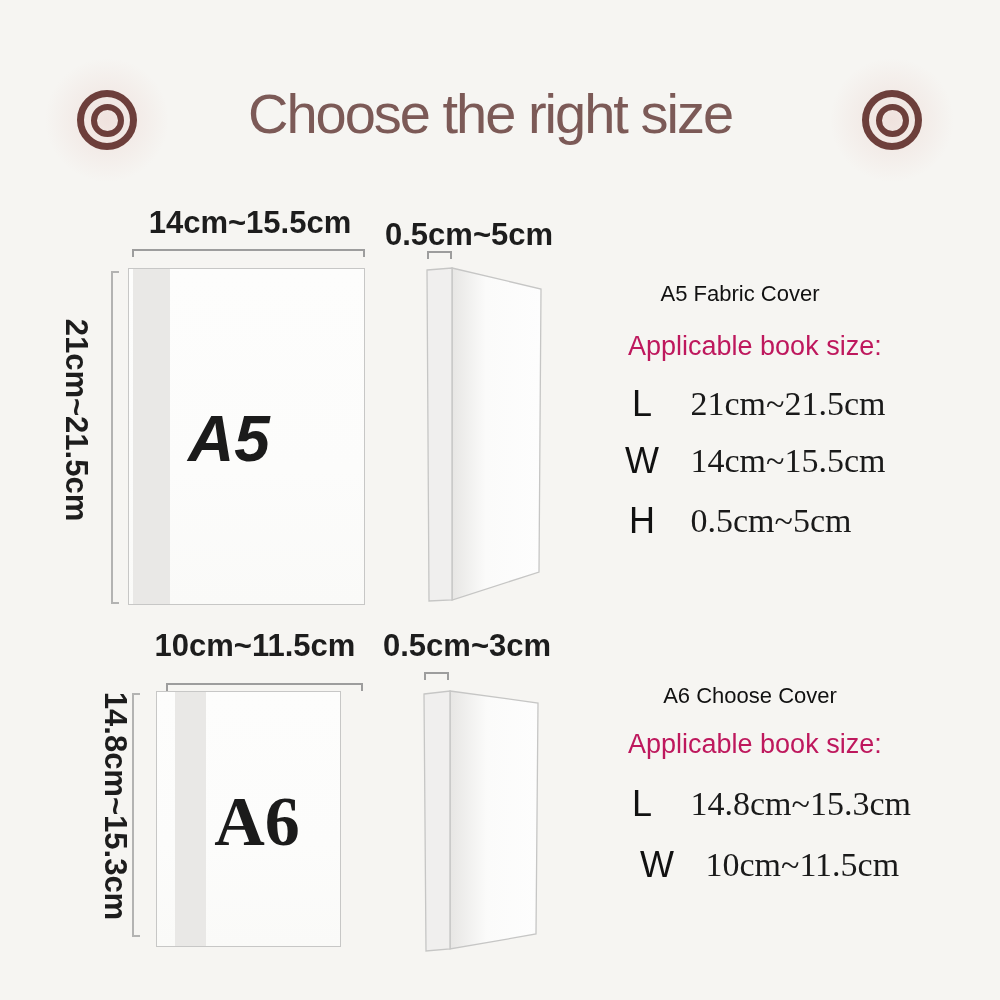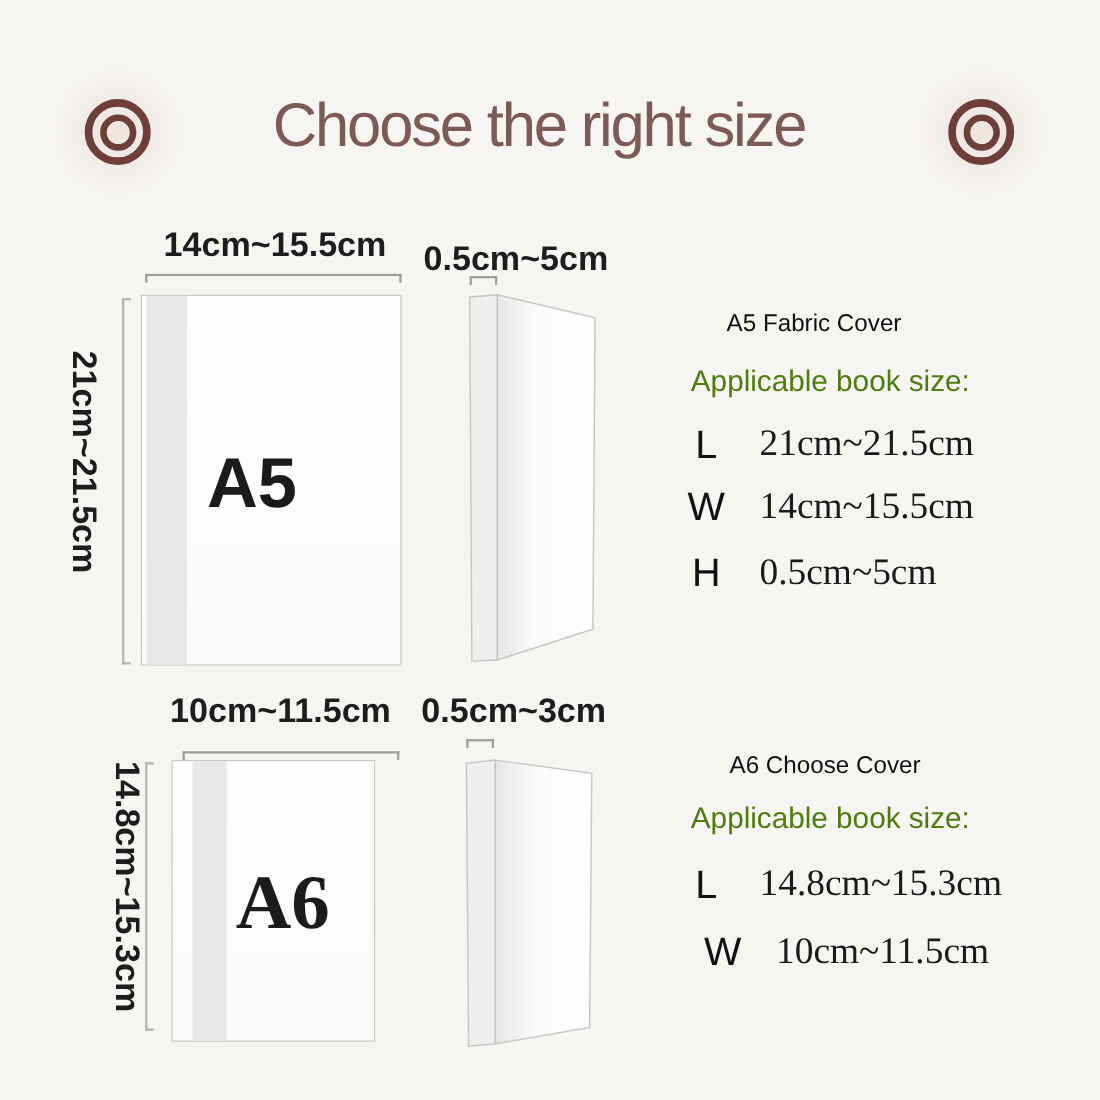--- a/index.html
+++ b/index.html
@@ -39,21 +39,21 @@
   .spine-strip{position:absolute;top:0;bottom:0;background:#e9e8e6;}
   .book-label-sans{position:absolute;text-align:center;font-weight:700;
     font-size:64px;line-height:64px;color:#1b1b1b;font-family:"Liberation Sans",sans-serif;}
   .book-label-serif{position:absolute;text-align:center;font-weight:700;
     font-size:70px;line-height:70px;color:#1b1b1b;font-family:"Liberation Serif",serif;}
 
   .side-view{position:absolute;}
 
   .panel-title{position:absolute;font-size:22px;line-height:24px;text-align:center;
     color:#111;white-space:nowrap;margin-top:40px;}
-  .panel-subtitle{position:absolute;font-size:27px;line-height:30px;color:#4d7c0f;white-space:nowrap;}
+  .panel-subtitle{position:absolute;font-size:27px;line-height:30px;color:#be185d;white-space:nowrap;}
   .spec-row{position:absolute;white-space:nowrap;}
   .spec-key{display:inline-block;width:40px;text-align:center;font-size:36px;
     line-height:42px;vertical-align:middle;color:#111;}
   .spec-val{display:inline-block;margin-left:24px;font-family:"Liberation Serif",serif;
     font-size:34px;line-height:42px;vertical-align:middle;color:#1a1a1a;}
 </style>
 </head>
 <body>
 
 <div class="canvas">
@@ -70,21 +70,21 @@
 
   <div class="dim" style="left:130px;top:206px;width:240px;">14cm~15.5cm</div>
   <div class="dim" style="left:385px;top:218px;width:160px;">0.5cm~5cm</div>
 
   <div class="bracket-top" style="left:132px;top:249px;width:233px;height:8px;"></div>
   <div class="bracket-top" style="left:427px;top:251px;width:25px;height:8px;"></div>
   <div class="bracket-left" style="left:111px;top:271px;width:8px;height:333px;"></div>
 
   <div class="dim dim-rot" style="left:-49px;top:400px;width:250px;height:40px;line-height:40px;">21cm~21.5cm</div>
 
-  <div class="book-front" style="left:128px;top:268px;width:237px;height:337px;">
+  <div class="book-front" style="left:128px;top:268px;width:237px;height:337px;font-style:italic;">
     <div class="spine-strip" style="left:4px;width:37px;"></div>
     <div class="book-label-sans" style="left:30px;top:138px;width:140px;">A5</div>
   </div>
 
   <svg class="side-view" style="left:415px;top:258px;" width="140" height="350" viewBox="0 0 140 350">
     <defs>
       <linearGradient id="covA5" x1="0" y1="0" x2="1" y2="0">
         <stop offset="0" stop-color="#e7e6e4"></stop>
         <stop offset="0.38" stop-color="#fbfbfa"></stop>
         <stop offset="1" stop-color="#fdfdfd"></stop>

